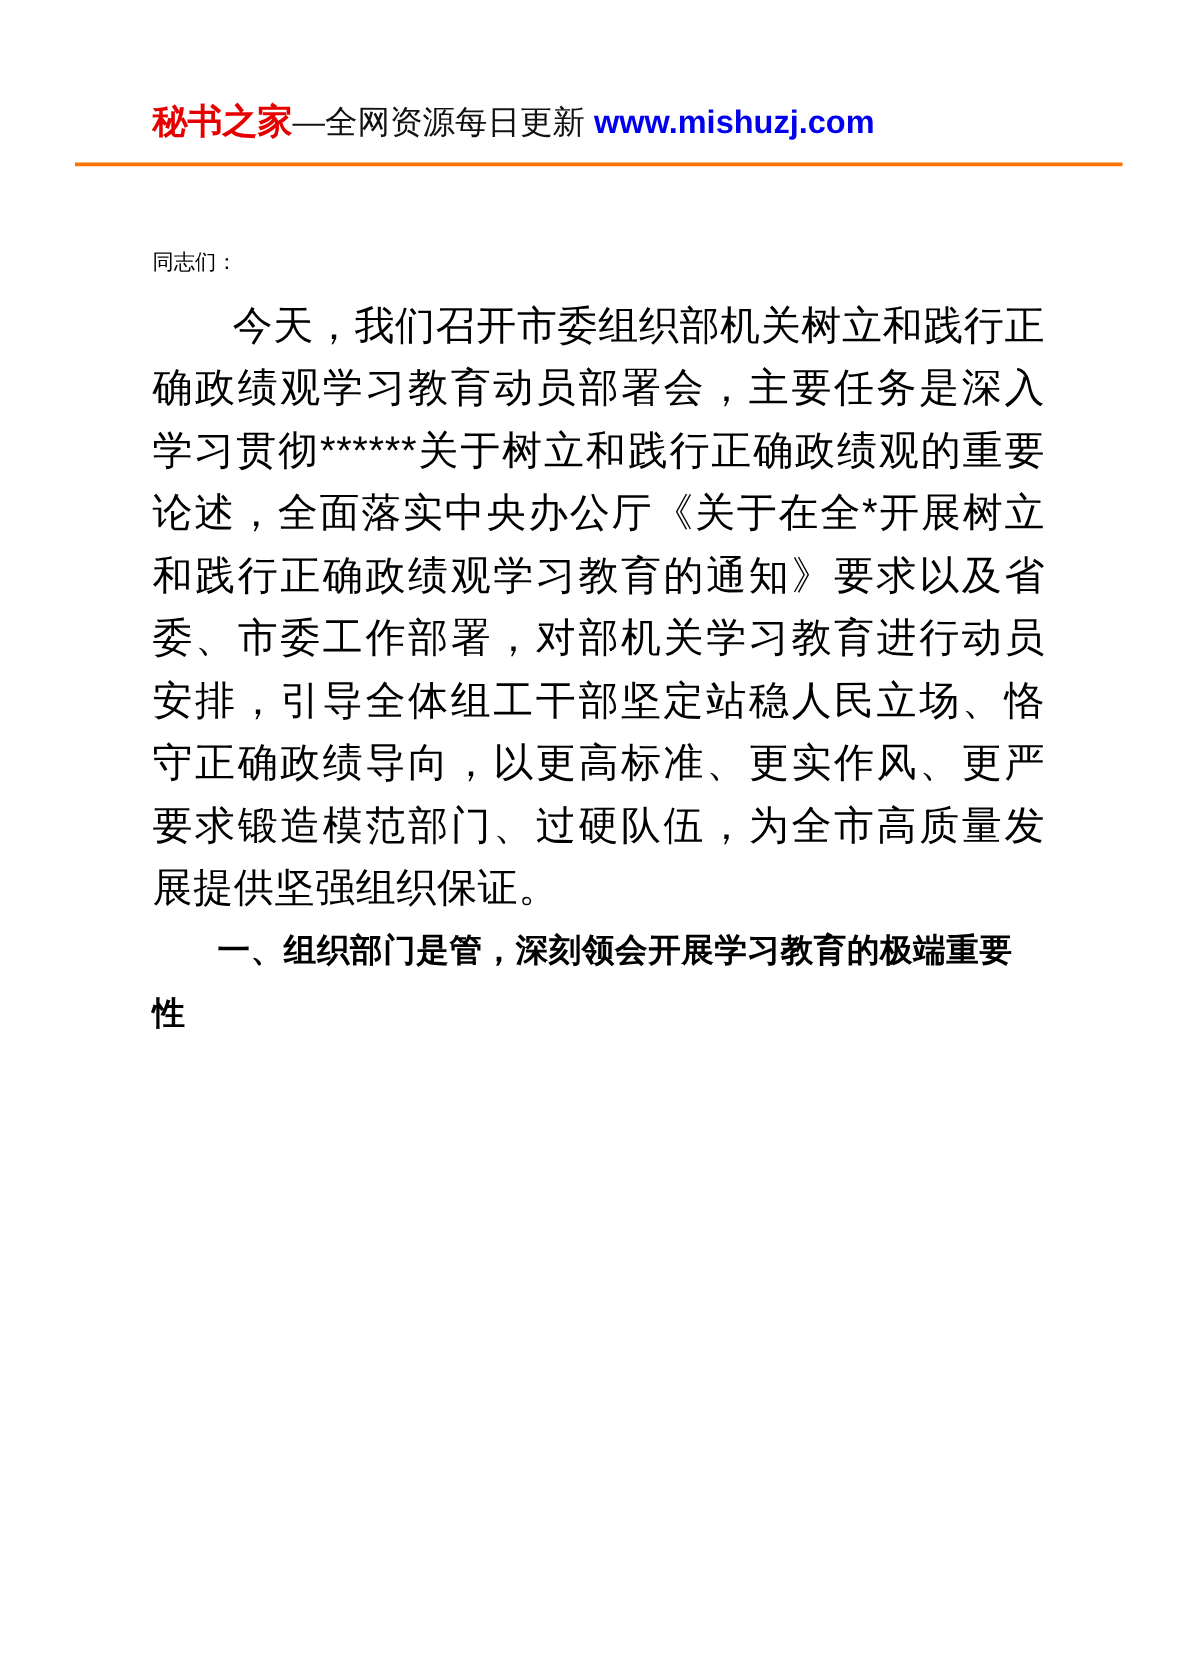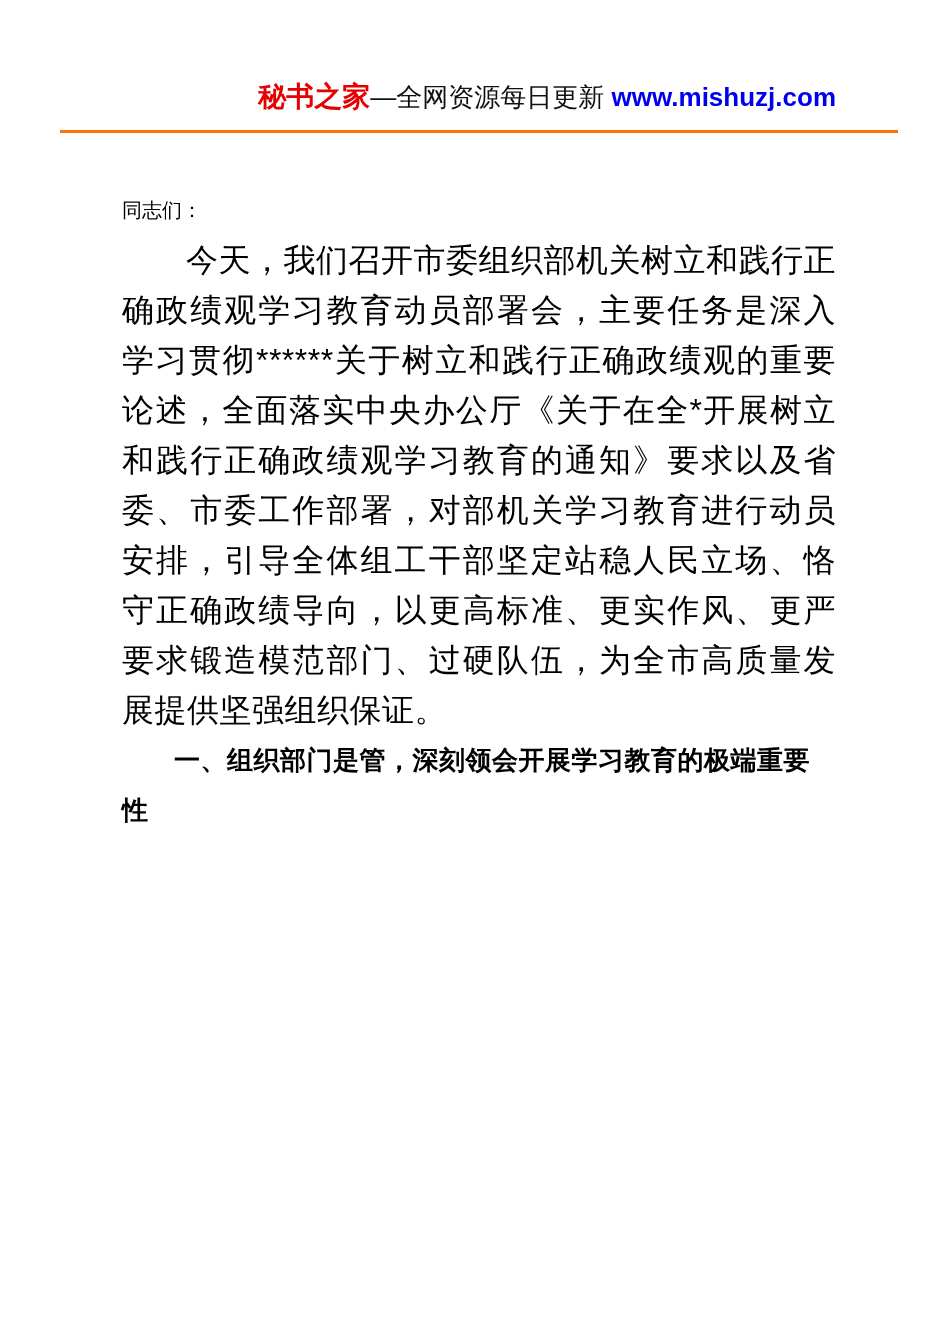--- a/index.html
+++ b/index.html
@@ -22,21 +22,21 @@
     overflow:hidden;
   }
   .page{
     box-sizing:border-box;
     width:950px;
     min-height:1344px;
     padding:80px 114px 40px 122px;
     background:#ffffff;
   }
   .header{
-    text-align:right;
+    text-align:left;
     white-space:nowrap;
     line-height:1.2;
   }
   .brand{
     color:var(--brand);
     font-weight:700;
     font-size:28px;
   }
   .tagline{
     color:#111111;
@@ -59,21 +59,21 @@
     margin:46px 0 0 0;
     font-size:36px;
     font-weight:700;
     line-height:1.62;
     text-align:center;
     color:#000000;
     letter-spacing:0.5px;
   }
   .salutation{
     margin:52px 0 0 0;
-    font-size:20px;
+    font-size:17px;
     line-height:50px;
     text-indent:0;
   }
   .body-para{
     margin:0;
     font-size:32px;
     line-height:50px;
     text-align:justify;
     text-justify:inter-ideograph;
     text-indent:2em;

